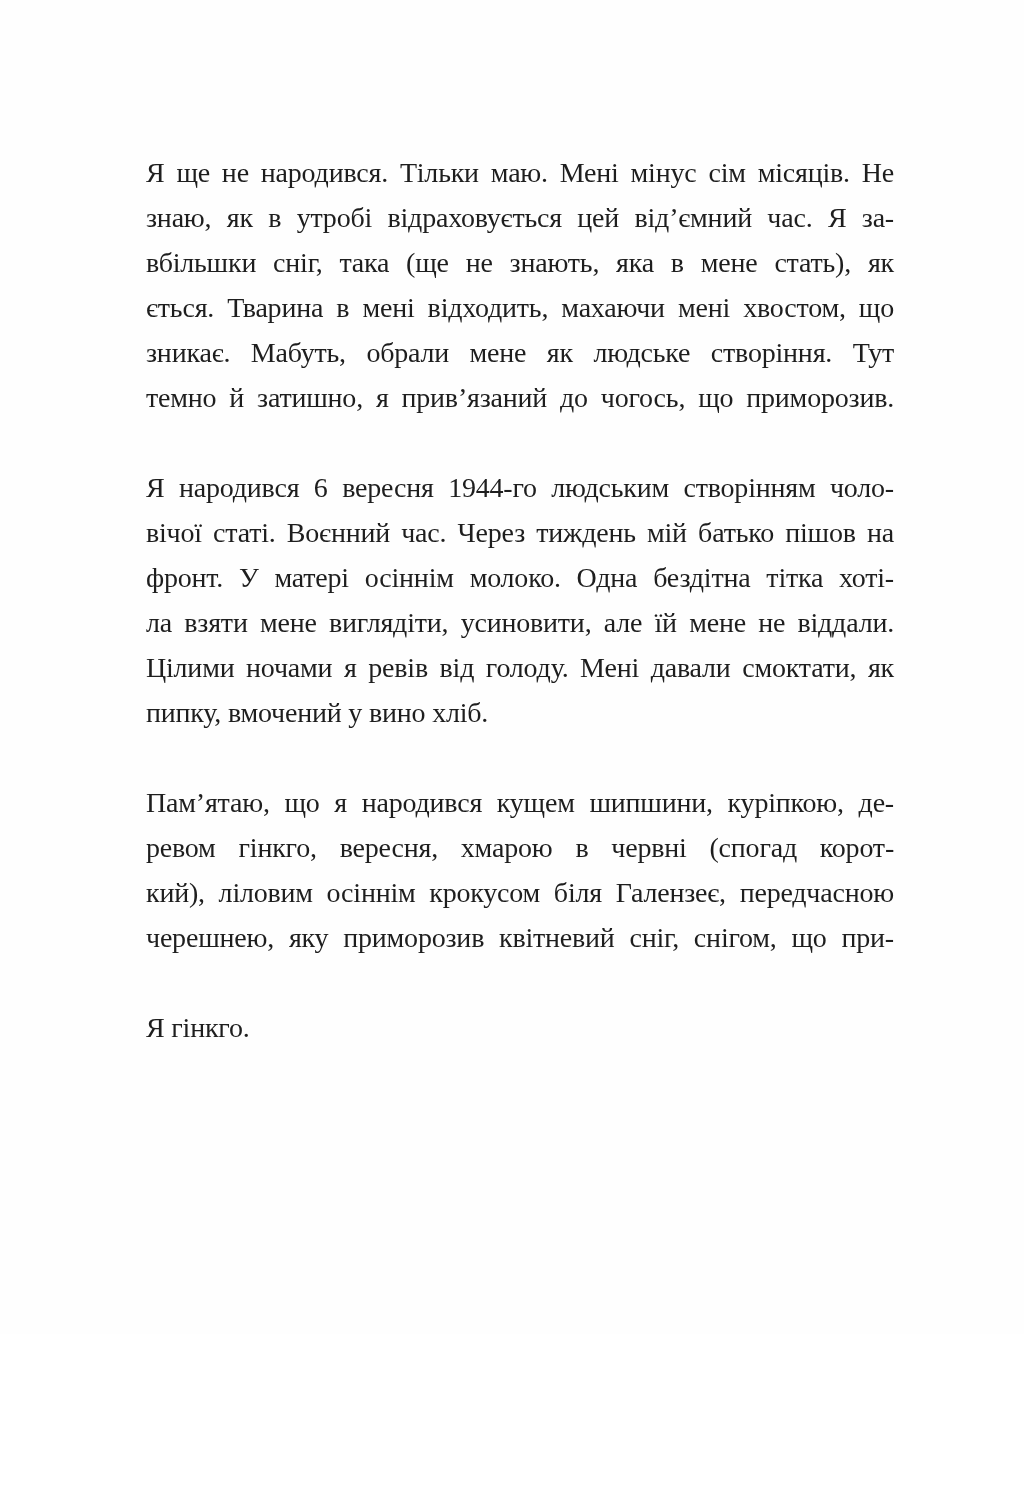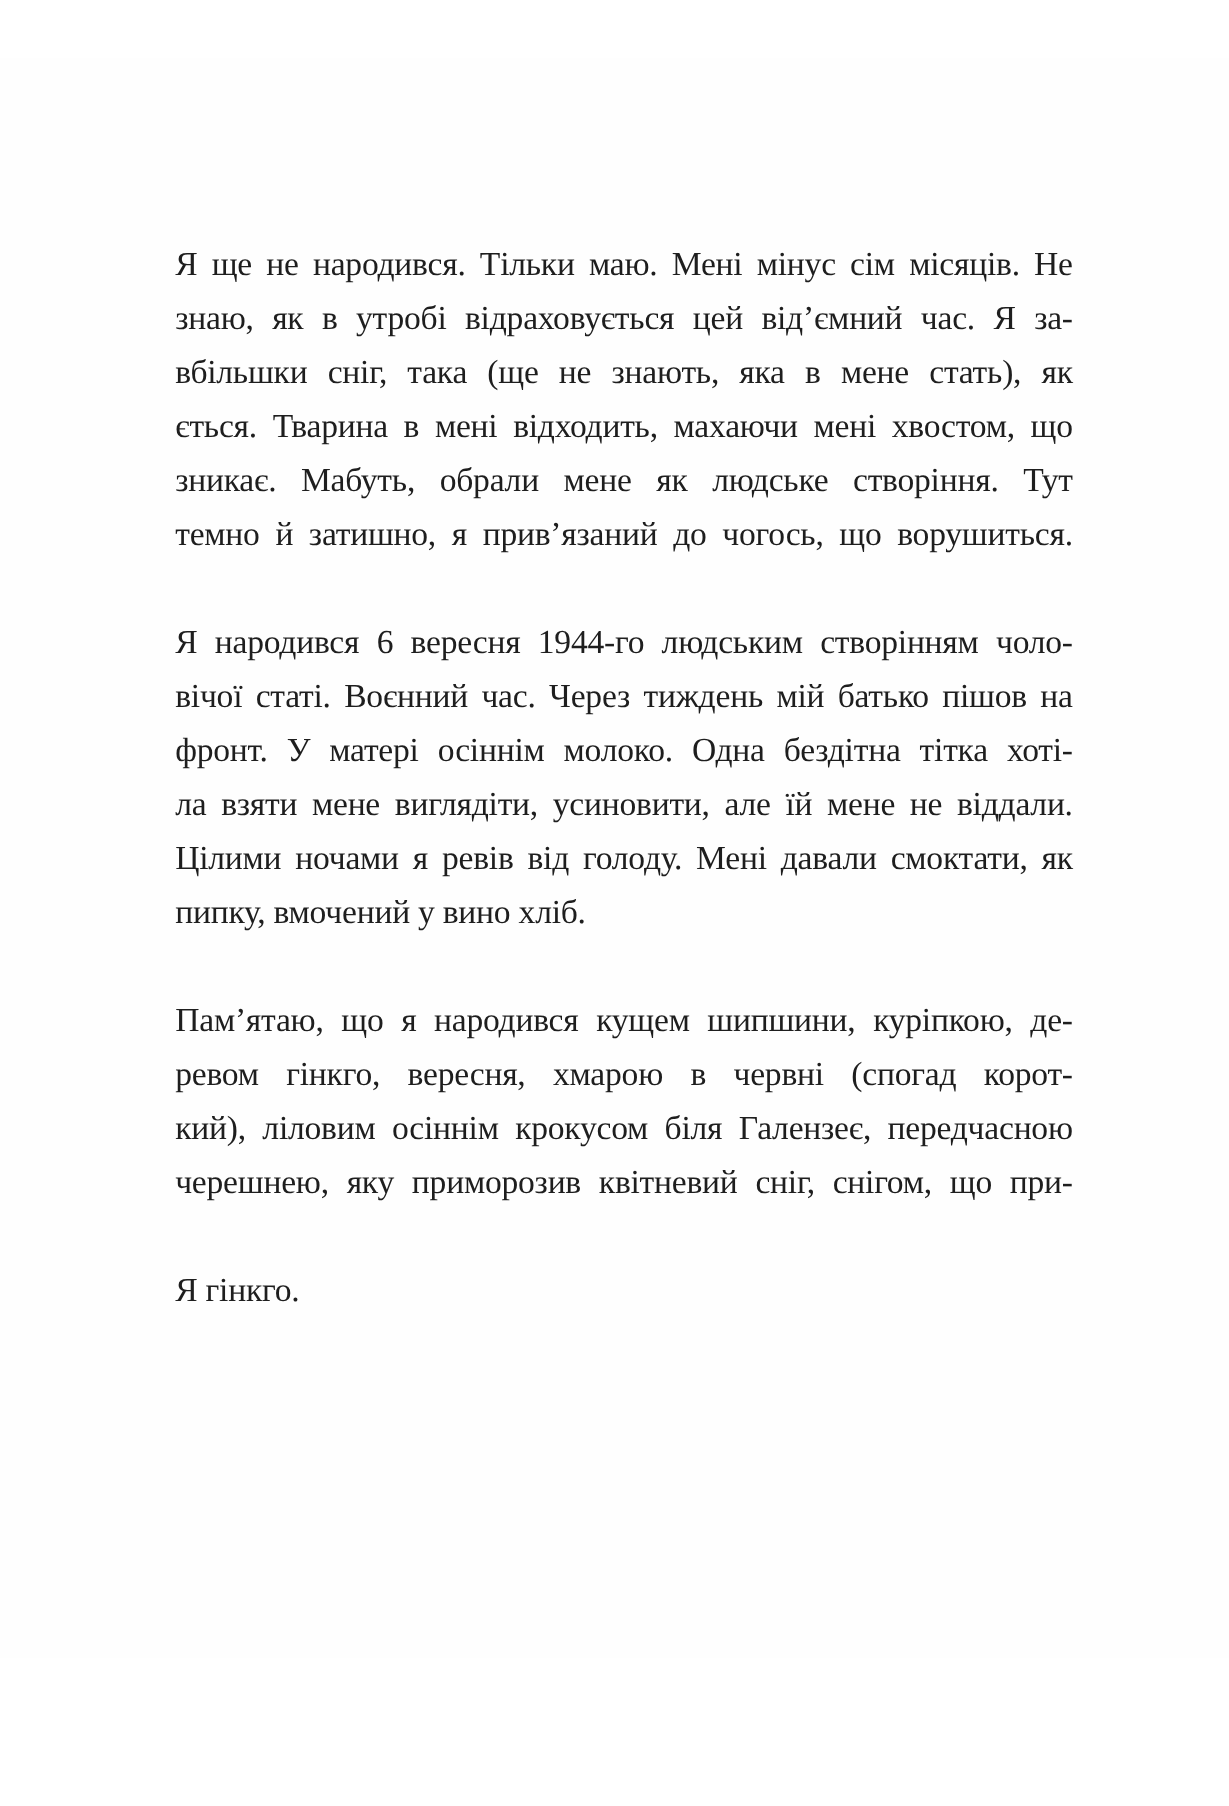--- a/index.html
+++ b/index.html
@@ -13,21 +13,20 @@
     height: 1505px;
     position: relative;
     overflow: hidden;
   }
   .page {
     position: absolute;
     left: 0; top: 0;
     width: 1024px;
     height: 1334px;
     background: #fefefe;
-    margin-top: 48px;
   }
   .text-block {
     position: absolute;
     left: 146px;
     top: 150px;
     width: 748px;
     font-family: "Liberation Serif", "DejaVu Serif", serif;
     font-size: 28px;
     color: #1e1e1e;
     letter-spacing: -0.2px;
@@ -54,21 +53,21 @@
 
 <div class="page">
   <div class="text-block">
 
     <div class="para">
       <div class="ln just">Я ще не народився. Тільки маю. Мені мінус сім місяців. Не</div>
       <div class="ln just">знаю, як в утробі відраховується цей від’ємний час. Я за-</div>
       <div class="ln just">вбільшки сніг, така (ще не знають, яка в мене стать), як</div>
       <div class="ln just">ється. Тварина в мені відходить, махаючи мені хвостом, що</div>
       <div class="ln just">зникає. Мабуть, обрали мене як людське створіння. Тут</div>
-      <div class="ln just">темно й затишно, я прив’язаний до чогось, що ворушиться.</div>
+      <div class="ln just">темно й затишно, я прив’язаний до чогось, що приморозив.</div>
     </div>
 
     <div class="para">
       <div class="ln just">Я народився 6 вересня 1944-го людським створінням чоло-</div>
       <div class="ln just">вічої статі. Воєнний час. Через тиждень мій батько пішов на</div>
       <div class="ln just">фронт. У матері осіннім молоко. Одна бездітна тітка хоті-</div>
       <div class="ln just">ла взяти мене виглядіти, усиновити, але їй мене не віддали.</div>
       <div class="ln just">Цілими ночами я ревів від голоду. Мені давали смоктати, як</div>
       <div class="ln left">пипку, вмочений у вино хліб.</div>
     </div>

